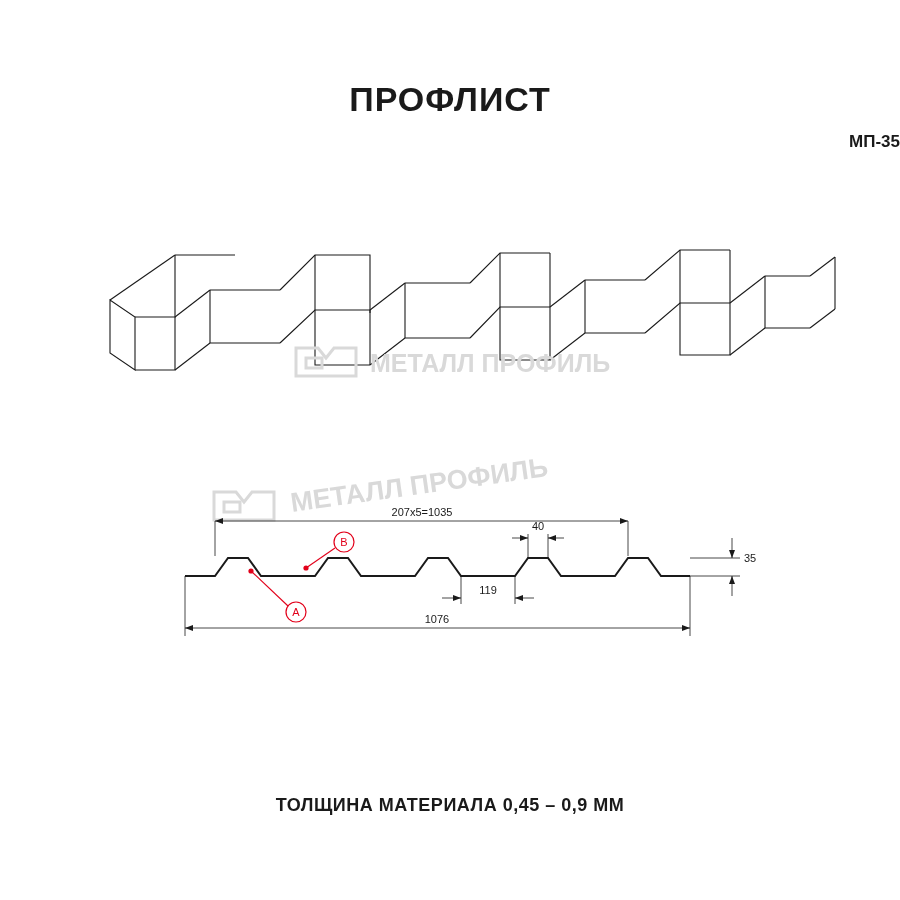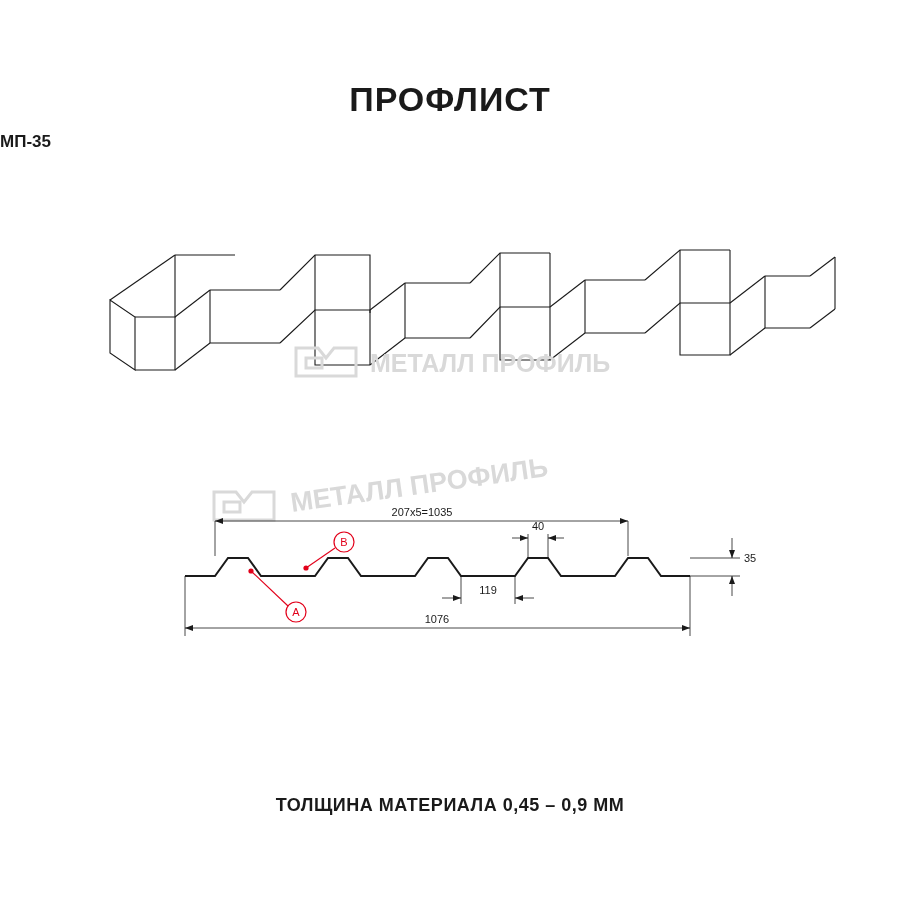--- a/index.html
+++ b/index.html
@@ -30,21 +30,21 @@
     font-size: 34px;
     font-weight: bold;
     letter-spacing: 1px;
     color: #1a1a1a;
   }
   .subtitle {
     position: absolute;
     top: 132px;
     left: 0;
     width: 900px;
-    text-align: left;
+    text-align: right;
     font-size: 17px;
     font-weight: bold;
     color: #1a1a1a;
   }
   .footer {
     position: absolute;
     top: 795px;
     left: 0;
     width: 900px;
     text-align: center;

